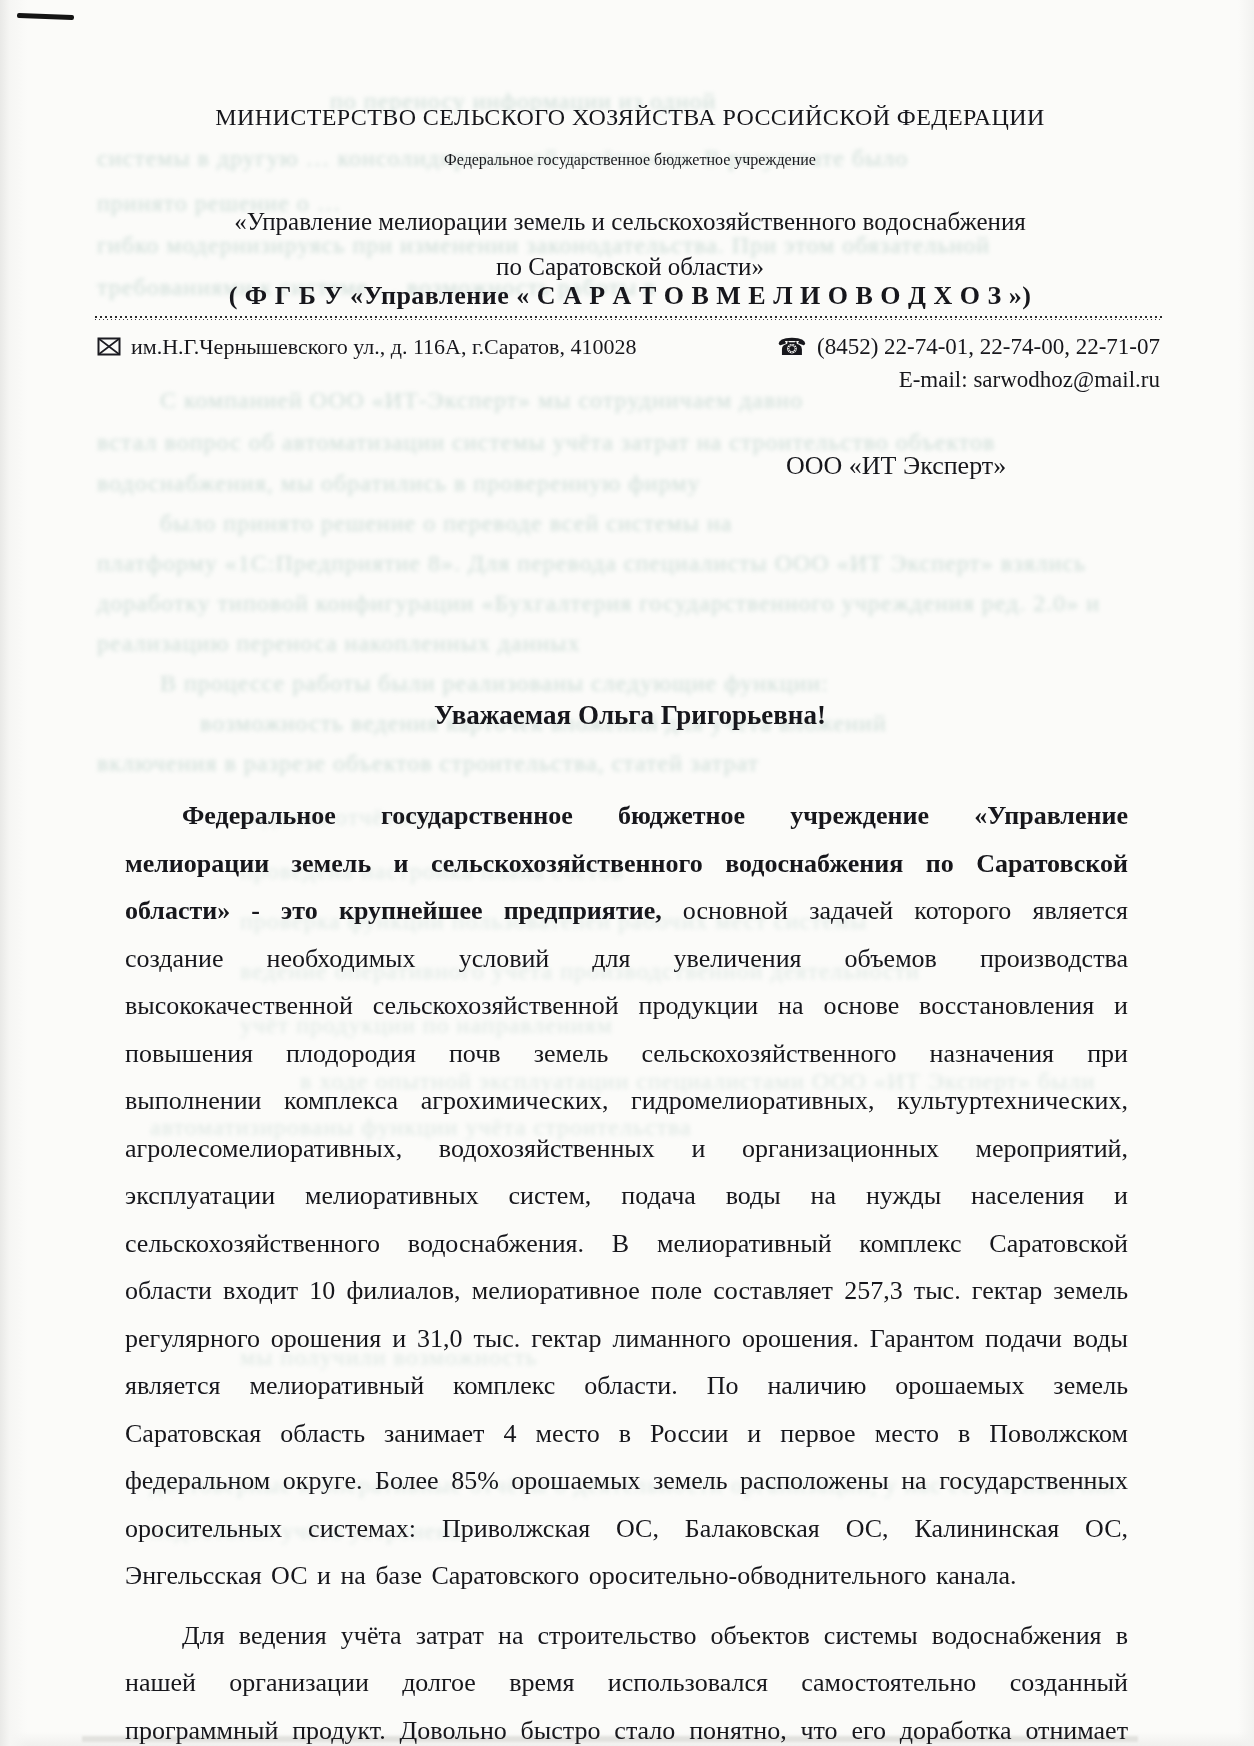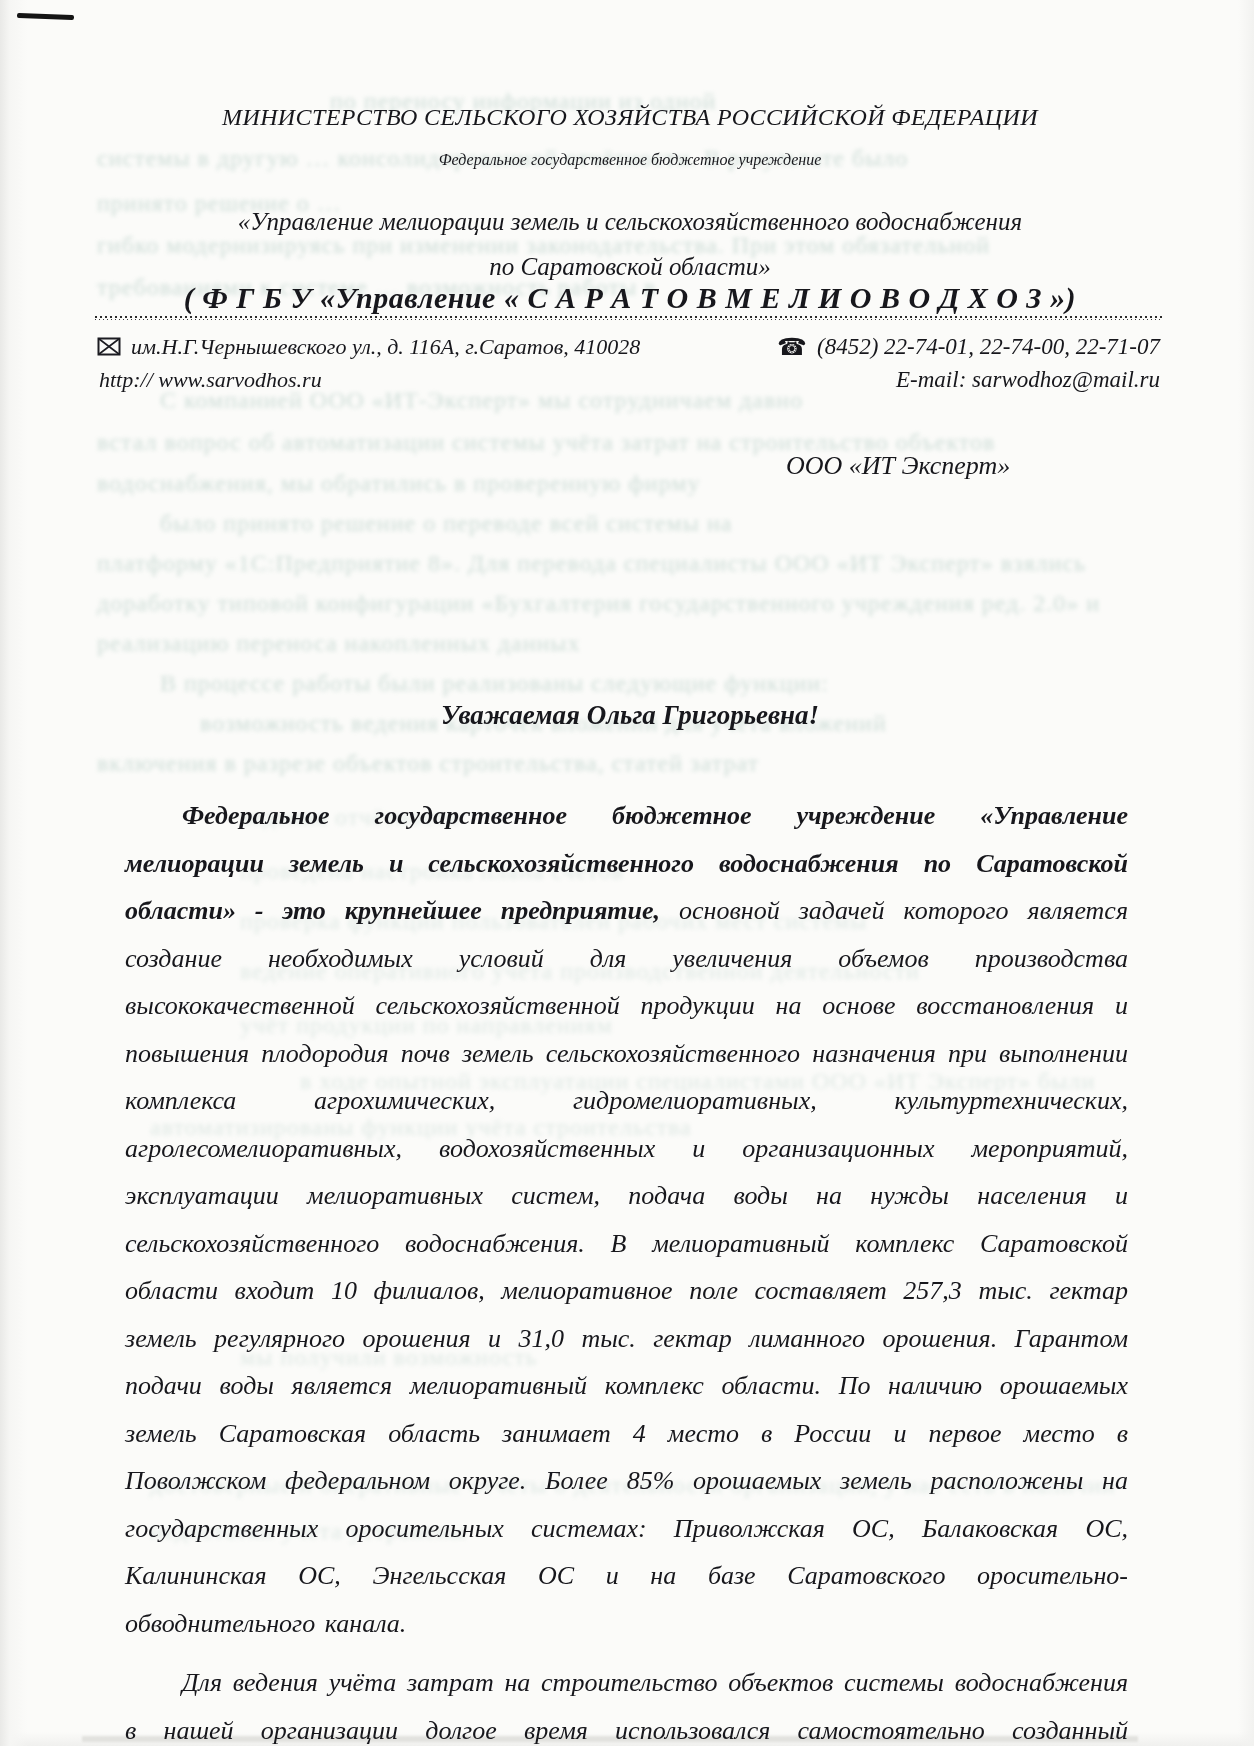--- a/index.html
+++ b/index.html
@@ -30,27 +30,27 @@
   .bleed{
     position:absolute;
     font-size:24px;line-height:30px;
     color:#8fb3a8;opacity:.42;
     filter:blur(2px);
     letter-spacing:1px;
     white-space:nowrap;overflow:hidden;
   }
   .bleed.faint{opacity:.26;}
   
-  .content{position:absolute;inset:0;z-index:2;font-style:italic;}
+  .content{position:absolute;inset:0;z-index:2;}
   .hdr{position:absolute;left:97px;width:1066px;text-align:center;}
   .ministry{top:104px;font-size:24px;letter-spacing:.4px;}
   .org-type{top:151px;font-size:16px;}
   .org-name1{top:208px;font-size:25px;}
   .org-name2{top:238px;font-size:25px;}
-  .org-short{top:281px;font-size:30px;font-weight:bold;letter-spacing:.5px;text-align:center;}
+  .org-short{top:281px;font-size:26px;font-weight:bold;letter-spacing:.5px;text-align:center;}
   .dotted-rule{
     position:absolute;left:95px;top:316px;width:1068px;height:4px;
     background:
       repeating-linear-gradient(90deg,#2b2b2b 0 2px,rgba(0,0,0,0) 2px 5px) top/100% 2px no-repeat,
       repeating-linear-gradient(90deg,#3a3a3a 0 1px,rgba(0,0,0,0) 1px 4px) bottom/100% 1px no-repeat;
   }
   .contact-left{position:absolute;left:97px;top:330px;font-size:22px;line-height:33px;}
   .contact-right{position:absolute;right:94px;top:330px;font-size:23px;line-height:33px;text-align:right;}
   .c-row{display:flex;align-items:center;gap:10px;}
   .contact-right .c-row{justify-content:flex-end;}
@@ -114,21 +114,20 @@
     <div class="contact-left">
       <div class="c-row">
         <span class="envelope-icon">
           <svg width="24" height="19" viewBox="0 0 24 19" xmlns="http://www.w3.org/2000/svg">
             <rect x="1.5" y="1.5" width="21" height="16" fill="none" stroke="#1c1c22" stroke-width="2"></rect>
             <path d="M1.5 1.5 L22.5 17.5 M22.5 1.5 L1.5 17.5" stroke="#1c1c22" stroke-width="1.6" fill="none"></path>
           </svg>
         </span>
         <span>им.Н.Г.Чернышевского ул., д. 116А, г.Саратов, 410028</span>
       </div>
-      <div style="padding-left:2px;">http:// www.sarvodhos.ru</div>
     </div>
 
     <div class="contact-right">
       <div class="c-row">
         <span class="phone-icon">☎</span>
         <span>(8452) 22-74-01, 22-74-00, 22-71-07</span>
       </div>
       <div>E-mail: sarwodhoz@mail.ru</div>
     </div>
 

